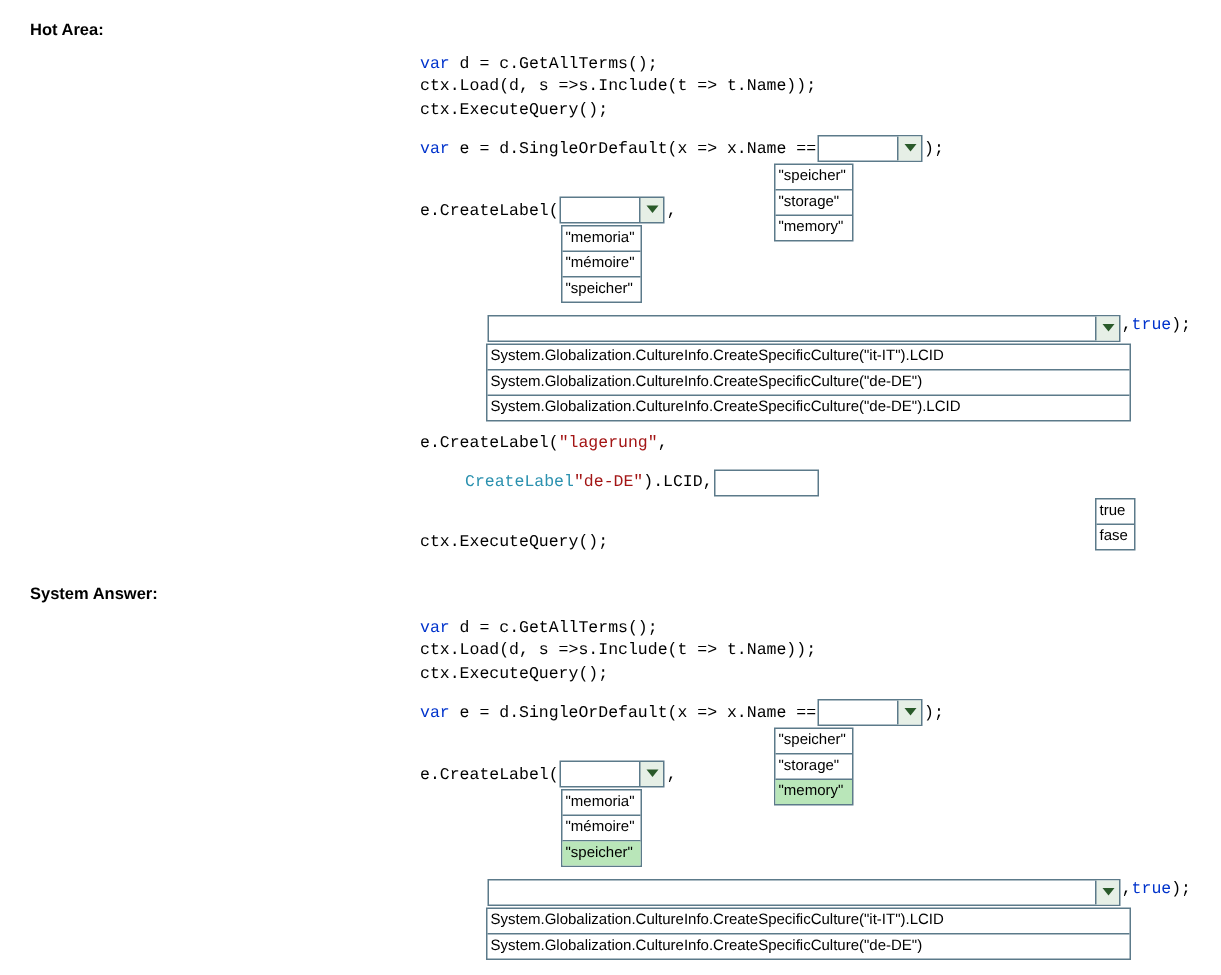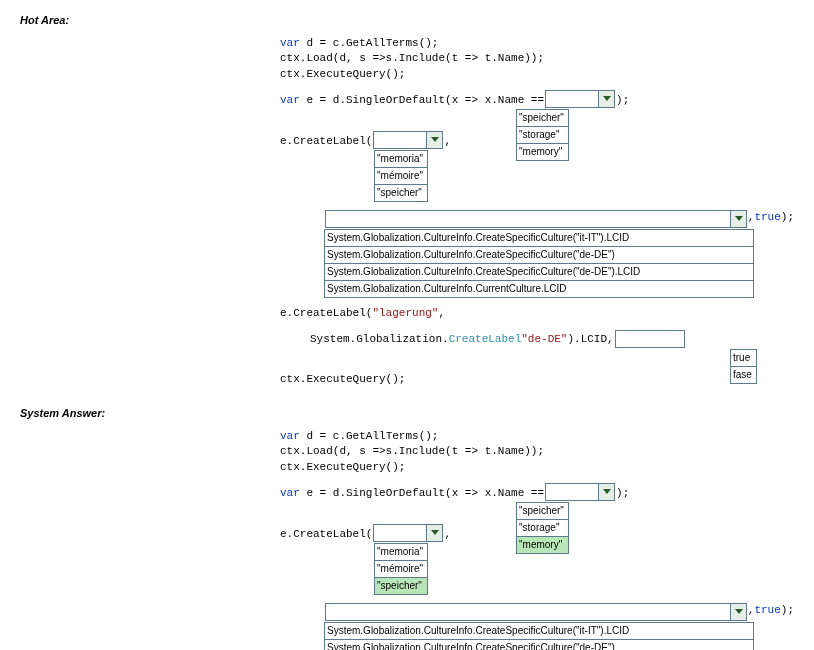--- a/index.html
+++ b/index.html
@@ -10,21 +10,20 @@
     padding: 10px 20px;
     color: #000;
     width: 814px;
     box-sizing: border-box;
   }
   .section-label {
     font-family: Arial, sans-serif;
     font-weight: bold;
     font-size: 11px;
     margin: 4px 0 10px 0;
-    font-style: italic;
   }
   .code-area {
     margin-left: 260px;
     line-height: 1.4;
   }
   .kblue { color: #0033cc; }
   .kmaroon { color: #a31515; }
   .kteal { color: #2b91af; }
   .line { white-space: pre; margin: 0; padding: 0; display:flex; align-items:flex-end; flex-wrap:nowrap;}
   .spacer { height: 8px; }
@@ -133,32 +132,31 @@
       </span>
     <span>, </span>
       <span class="kblue">true</span>
       <span>);</span>
   </div>
   <div class="ml">
     <div class="opt-list" style="width:428px;">
       <div class="opt">System.Globalization.CultureInfo.CreateSpecificCulture("it-IT").LCID</div>
       <div class="opt">System.Globalization.CultureInfo.CreateSpecificCulture("de-DE")</div>
       <div class="opt">System.Globalization.CultureInfo.CreateSpecificCulture("de-DE").LCID</div>
-      <div class="opt">System.Globalization.CultureInfo.CurrentCulture.LCID</div>
     </div>
   </div>
 
   <div class="spacer"></div>
 
   <div class="line"><span>e.CreateLabel(</span><span class="kmaroon">"lagerung"</span><span>,</span></div>
   <div class="spacer"></div>
 
   <div class="flex-row">
     <div class="line ml2">
-      <span>System.Globalization.</span><span class="kteal">CreateLabel</span><span class="kmaroon">"de-DE"</span><span>).LCID,</span>
+      <span class="kteal">CreateLabel</span><span class="kmaroon">"de-DE"</span><span>).LCID,</span>
       <span class="dd-box"></span>
       
     </div>
   </div>
   <div style="margin-left:450px;">
     <div class="opt-list">
       <div class="opt">true</div>
       <div class="opt">fase</div>
     </div>
   </div>

